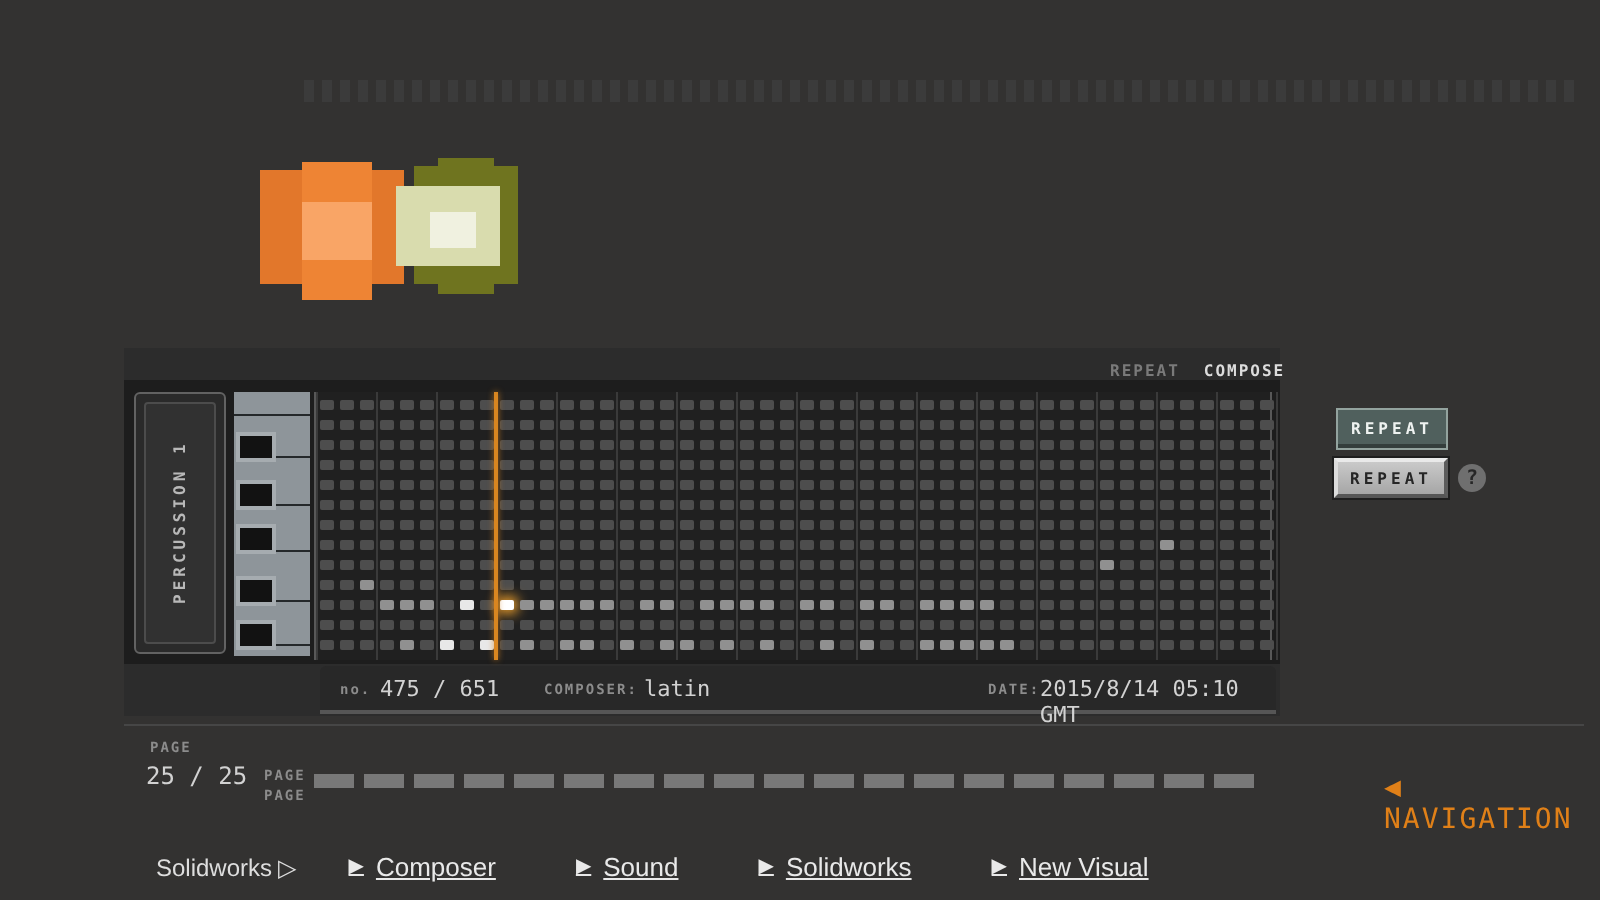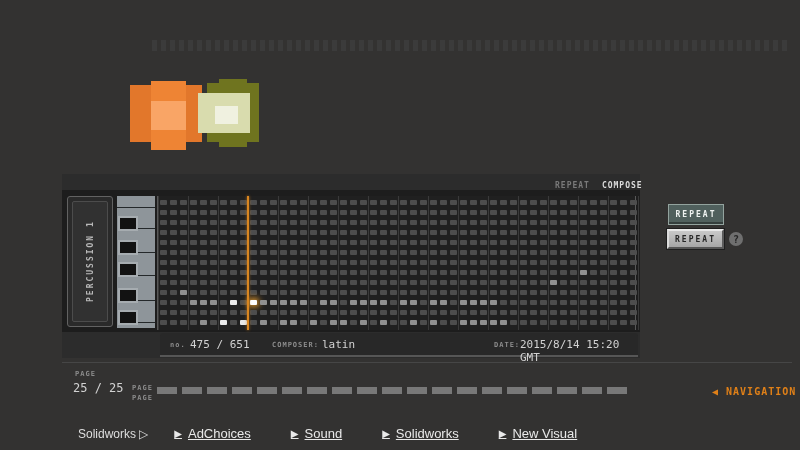--- a/index.html
+++ b/index.html
@@ -75,21 +75,21 @@
                justify-content:center;cursor:pointer;}
 
   
   #section-divider{left:62px;top:362px;width:730px;height:1px;background:#464646;}
   #page-label{left:75px;top:370px;font-size:7px;letter-spacing:1px;color:#8c8c8c;font-weight:bold;}
   #page-value{left:73px;top:381px;font-size:12px;color:#d2d2d2;}
   #prev-page{left:132px;top:383px;font-size:7px;letter-spacing:1px;color:#8c8c8c;
              font-weight:bold;line-height:10px;}
   #page-blocks{left:157px;top:387px;height:7px;display:flex;gap:5px;}
   .page-block{width:20px;height:7px;background:#787878;cursor:pointer;}
-  #nav-link{left:712px;top:386px;font-size:10px;font-weight:bold;letter-spacing:1px;cursor:pointer;}
+  #nav-link{left:692px;top:386px;font-size:14px;font-weight:normal;letter-spacing:1px;cursor:pointer;}
 
   
   #footer{left:78px;top:426px;display:flex;align-items:center;
           font-family:"Liberation Sans","DejaVu Sans",sans-serif;}
   #adchoices{color:#dedede;font-size:12px;margin-right:26px;cursor:pointer;}
   #adchoices .ad-icon{font-size:12px;margin-left:3px;}
   .footer-link{color:#e9e9e9;font-size:13px;text-decoration:underline;margin-right:40px;
                cursor:pointer;display:flex;align-items:center;gap:6px;}
   .footer-link .tri{font-size:10px;text-decoration:none;}
 </style>
@@ -853,21 +853,21 @@
           <div id="playhead" style="left: 89px; background: rgb(217, 134, 32);"></div>
         </div>
     </div>
 
     <div id="info-bar">
       <span class="info-sm" style="left:10px">no.</span>
       <span class="info-lg" style="left:30px">475 / 651</span>
       <span class="info-sm" style="left:112px">COMPOSER:</span>
       <span class="info-lg" style="left:162px">latin</span>
       <span class="info-sm" style="left:334px">DATE:</span>
-      <span class="info-lg" style="left:360px">2015/8/14 15:20 GMT</span>
+      <span class="info-lg" style="left:360px">2015/8/14 05:10 GMT</span>
     </div>
   </div>
 
   <div class="abs" id="listen-button">REPEAT</div>
   <div class="abs" id="compose-button">REPEAT</div>
   <div class="abs" id="help-button">?</div>
 
   <div class="abs" id="section-divider"></div>
   <div class="abs" id="page-label">PAGE</div>
   <div class="abs" id="page-value">25 / 25</div>
@@ -901,21 +901,21 @@
     <span>NAVIGATION</span>
   </div>
 
   <div class="abs" id="footer">
     <span id="adchoices">
       <span>Solidworks</span><span class="ad-icon">▷</span>
     </span>
     <span id="footer-link-slots" style="display: flex;">
         <span class="footer-link">
           <span class="tri">▶</span>
-          <span>AdChoices</span>
+          <span>Composer</span>
         </span>
         <span class="footer-link">
           <span class="tri">▶</span>
           <span>Sound</span>
         </span>
         <span class="footer-link">
           <span class="tri">▶</span>
           <span>Solidworks</span>
         </span>
         <span class="footer-link">

